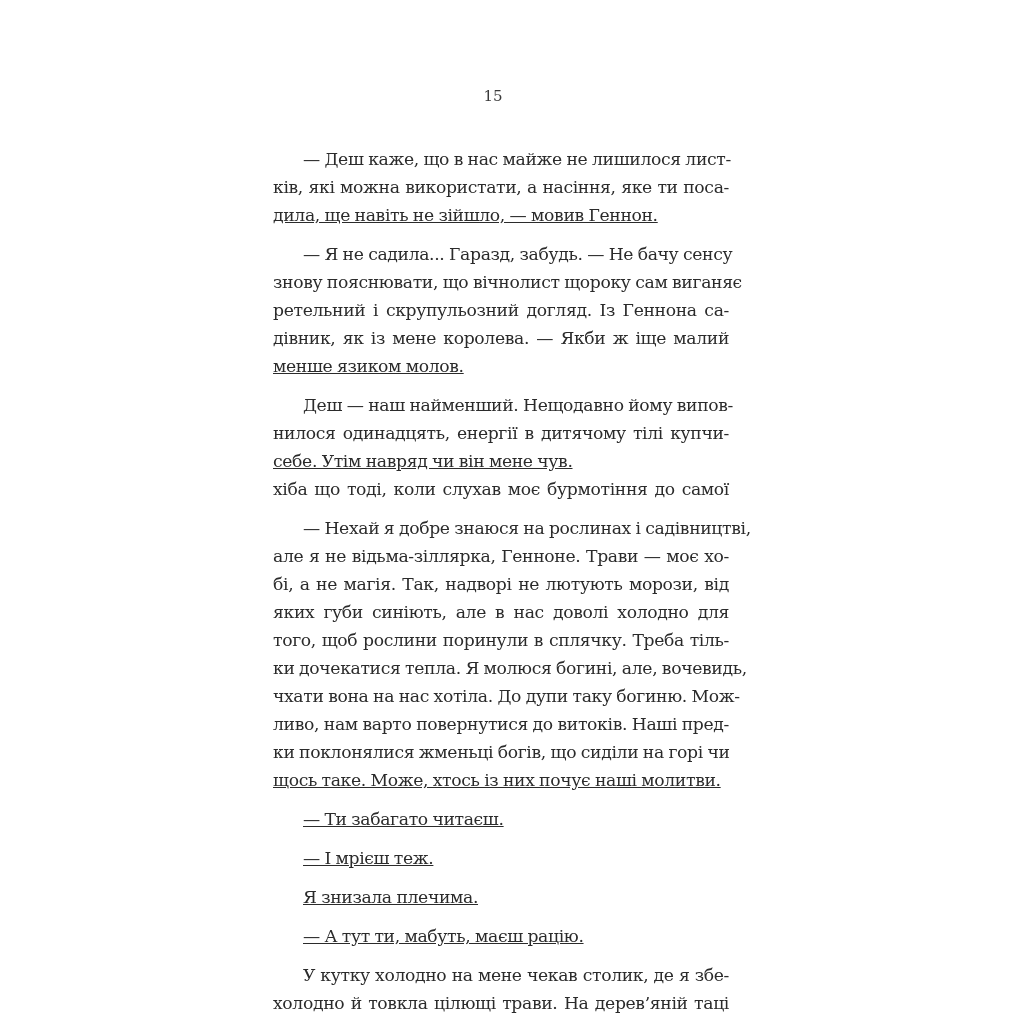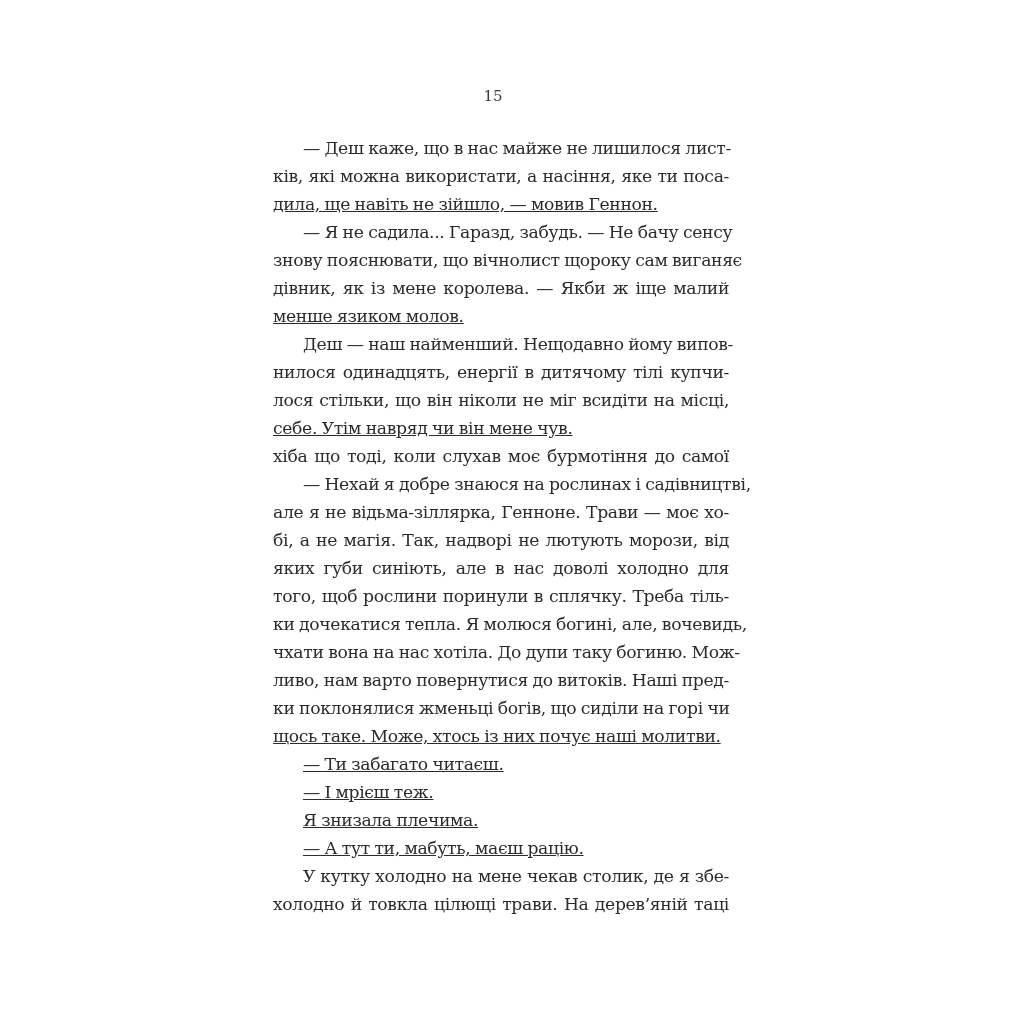--- a/index.html
+++ b/index.html
@@ -13,39 +13,39 @@
     }
     .text-block {
       position: absolute; left: 273px; top: 134px; width: 456px;
       font-family: "DejaVu Serif", serif; font-size: 17.2px; line-height: 28px;
       color: #2b2b2b; letter-spacing: -0.35px; word-spacing: -0.5px;
     }
     .line {
       display: block; white-space: nowrap; height: 28px;
       text-align: justify; text-align-last: justify;
     }
-    .line.indent { padding-left: 30px; }
+    .line.indent { padding-left: 30px; margin-top: 11px; }
     .line.last { text-align-last: left; text-decoration: underline; }
   </style>
 </head>
 <body>
 
 <div class="page">
   <div class="page-number">15</div>
   <div class="text-block" id="text-block">
       <span class="line indent">— Деш каже, що в нас майже не лишилося лист-</span>
       <span class="line">ків, які можна використати, а насіння, яке ти поса-</span>
       <span class="line last">дила, ще навіть не зійшло, — мовив Геннон.</span>
       <span class="line indent">— Я не садила... Гаразд, забудь. — Не бачу сенсу</span>
       <span class="line">знову пояснювати, що вічнолист щороку сам виганяє</span>
+      <span class="line">ретельний і скрупульозний догляд. Із Геннона са-</span>
       <span class="line">дівник, як із мене королева. — Якби ж іще малий</span>
       <span class="line last">менше язиком молов.</span>
       <span class="line indent">Деш — наш найменший. Нещодавно йому випов-</span>
       <span class="line">нилося одинадцять, енергії в дитячому тілі купчи-</span>
-      <span class="line">лося стільки, що він ніколи не міг всидіти на місці,</span>
       <span class="line last">себе. Утім навряд чи він мене чув.</span>
       <span class="line">хіба що тоді, коли слухав моє бурмотіння до самої</span>
       <span class="line indent">— Нехай я добре знаюся на рослинах і садівництві,</span>
       <span class="line">але я не відьма-зіллярка, Генноне. Трави — моє хо-</span>
       <span class="line">бі, а не магія. Так, надворі не лютують морози, від</span>
       <span class="line">яких губи синіють, але в нас доволі холодно для</span>
       <span class="line">того, щоб рослини поринули в сплячку. Треба тіль-</span>
       <span class="line">ки дочекатися тепла. Я молюся богині, але, вочевидь,</span>
       <span class="line">чхати вона на нас хотіла. До дупи таку богиню. Мож-</span>
       <span class="line">ливо, нам варто повернутися до витоків. Наші пред-</span>

